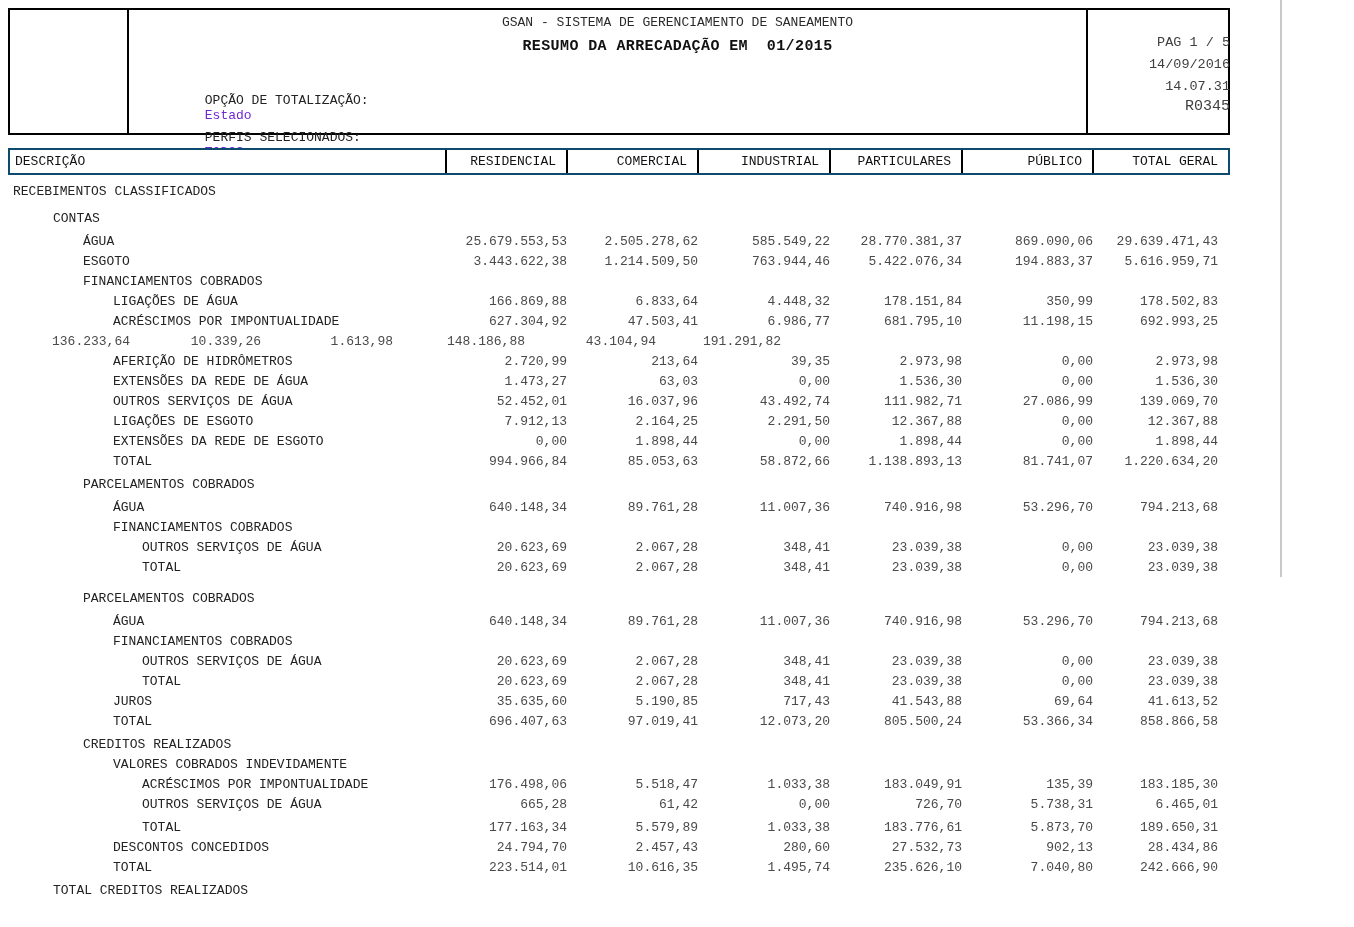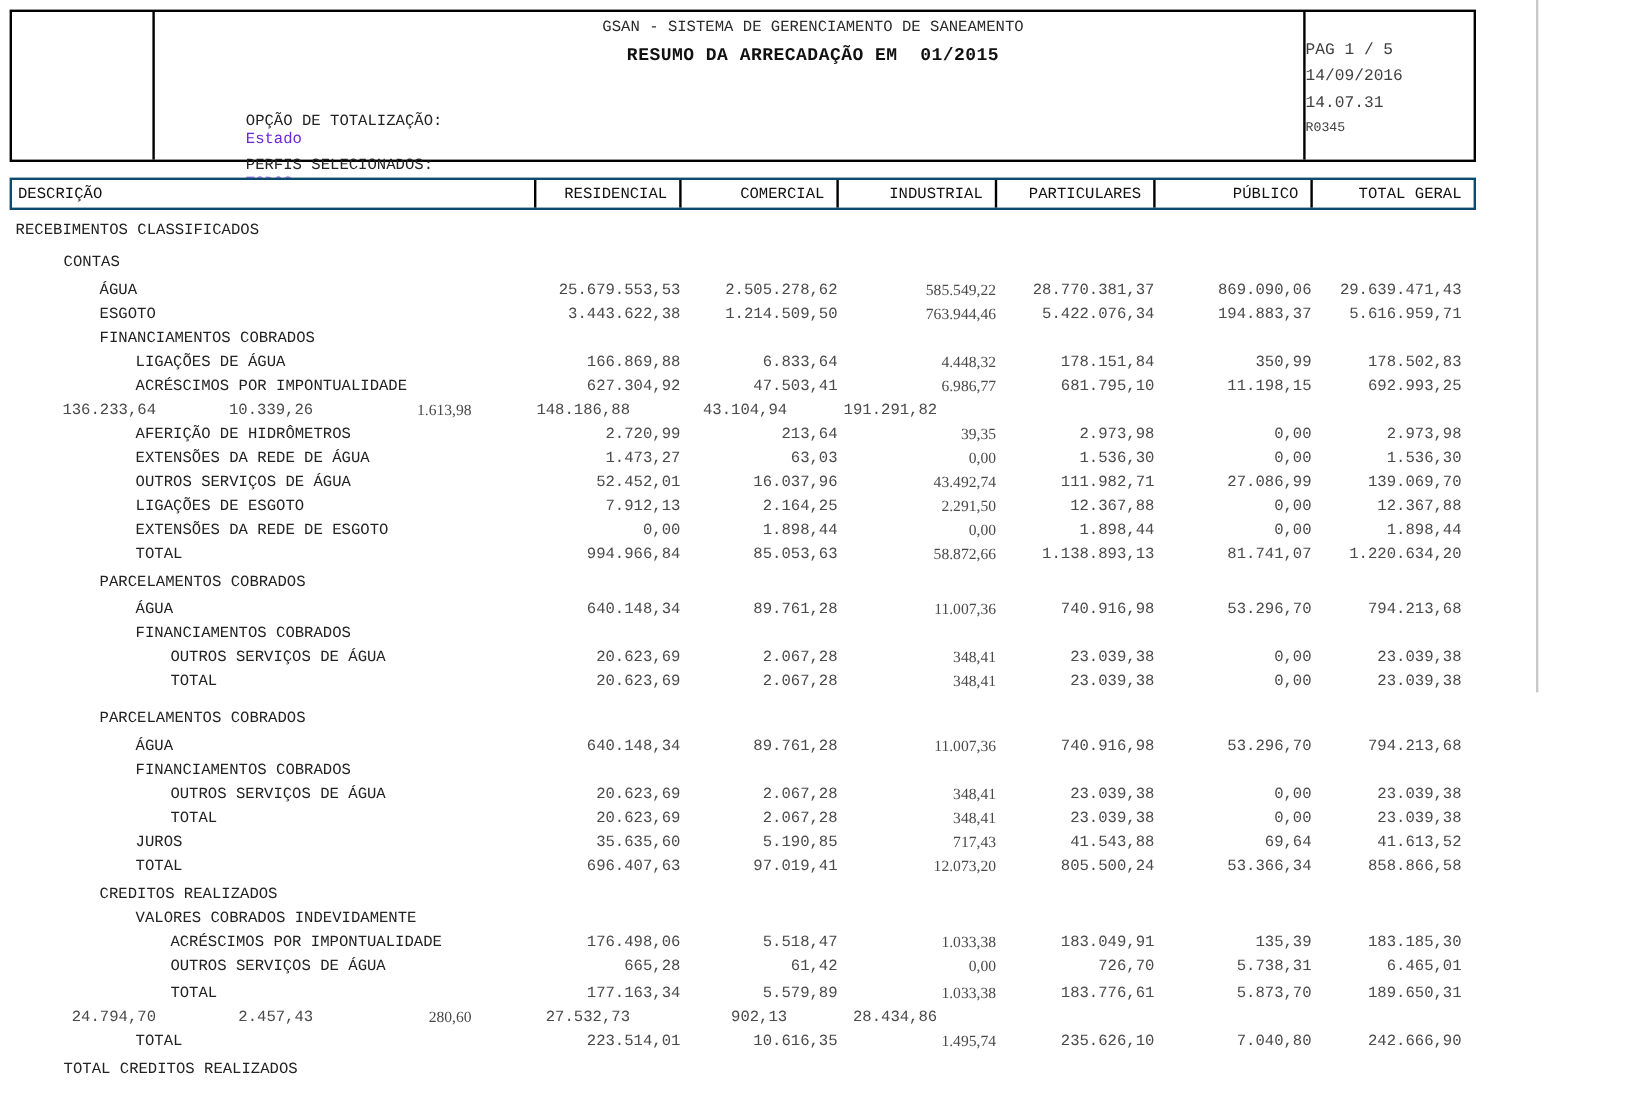--- a/index.html
+++ b/index.html
@@ -17,23 +17,23 @@
   .hdr-div.d1{left:117px;}
   .hdr-div.d2{left:1076px;}
   .hdr-center{position:absolute;left:117px;right:0;top:5px;text-align:center;}
   .sys-title{font-size:13px;line-height:16px;color:#2a2a2a;white-space:pre;}
   .rpt-title{font-size:15px;line-height:18px;font-weight:bold;letter-spacing:0.4px;margin-top:7px;color:#111;white-space:pre;}
   .opt-row{position:absolute;left:148px;font-size:13px;white-space:pre;}
   .opt-row.r1{top:68px;}
   .opt-row.r2{top:105px;}
   .opt-label{display:inline-block;min-width:167px;color:#222;}
   .opt-value{color:#6d28d9;}
-  .pagebox{position:absolute;left:1078px;top:22px;width:142px;text-align:left;color:#3f3f3f;}
+  .pagebox{position:absolute;left:1078px;top:22px;width:142px;text-align:right;color:#3f3f3f;}
   .pagebox .pb-line{font-size:13.5px;line-height:22px;white-space:pre;}
-  .pagebox .pb-code{font-size:11px;line-height:18px;}
+  .pagebox .pb-code{font-size:15px;line-height:18px;}
 
   
   .thead{
     position:absolute;left:8px;top:148px;width:1222px;height:27px;
     border:2px solid #0c4a6e;box-sizing:border-box;display:flex;
     font-size:13px;line-height:23px;color:#111;background:#fff;
   }
   .th{box-sizing:border-box;white-space:pre;}
   .th + .th{border-left:2px solid #000;text-align:right;padding-right:10px;}
   .th.c0{width:435px;text-align:left;padding-left:5px;}
@@ -43,21 +43,21 @@
   
   .tbody{position:absolute;left:8px;top:182px;width:1222px;font-size:13px;}
   .trow{display:flex;height:20px;line-height:20px;white-space:pre;}
   .trow.gap-sm{margin-top:3px;}
   .trow.gap-md{margin-top:7px;}
   .trow.gap-lg{margin-top:11px;}
   .tlbl{width:437px;box-sizing:border-box;color:#222;overflow:visible;}
   .ind0{padding-left:5px;} .ind1{padding-left:45px;} .ind2{padding-left:75px;}
   .ind3{padding-left:105px;} .ind4{padding-left:134px;}
   .tval{box-sizing:border-box;text-align:right;padding-right:10px;color:#4a4a4a;}
-  .tval.c1{width:132px;} .tval.c2{width:131px;} .tval.c3{width:132px;font-family:Liberation Serif, serif;}
+  .tval.c1{width:132px;} .tval.c2{width:131px;} .tval.c3{width:132px;}
   .tval.c4{width:132px;} .tval.c5{width:131px;} .tval.c6{width:125px;}
 </style>
 </head>
 <body>
 
 <div class="page">
 
   <div class="edge-line"></div>
 
   <div class="hdr">
@@ -121,18 +121,18 @@
       <div class="trow"><div class="tlbl ind3">FINANCIAMENTOS COBRADOS</div></div>
       <div class="trow"><div class="tlbl ind4">OUTROS SERVIÇOS DE ÁGUA</div><div class="tval c1">20.623,69</div><div class="tval c2">2.067,28</div><div class="tval c3">348,41</div><div class="tval c4">23.039,38</div><div class="tval c5">0,00</div><div class="tval c6">23.039,38</div></div>
       <div class="trow"><div class="tlbl ind4">TOTAL</div><div class="tval c1">20.623,69</div><div class="tval c2">2.067,28</div><div class="tval c3">348,41</div><div class="tval c4">23.039,38</div><div class="tval c5">0,00</div><div class="tval c6">23.039,38</div></div>
       <div class="trow"><div class="tlbl ind3">JUROS</div><div class="tval c1">35.635,60</div><div class="tval c2">5.190,85</div><div class="tval c3">717,43</div><div class="tval c4">41.543,88</div><div class="tval c5">69,64</div><div class="tval c6">41.613,52</div></div>
       <div class="trow"><div class="tlbl ind3">TOTAL</div><div class="tval c1">696.407,63</div><div class="tval c2">97.019,41</div><div class="tval c3">12.073,20</div><div class="tval c4">805.500,24</div><div class="tval c5">53.366,34</div><div class="tval c6">858.866,58</div></div>
       <div class="trow gap-sm"><div class="tlbl ind2">CREDITOS REALIZADOS</div></div>
       <div class="trow"><div class="tlbl ind3">VALORES COBRADOS INDEVIDAMENTE</div></div>
       <div class="trow"><div class="tlbl ind4">ACRÉSCIMOS POR IMPONTUALIDADE</div><div class="tval c1">176.498,06</div><div class="tval c2">5.518,47</div><div class="tval c3">1.033,38</div><div class="tval c4">183.049,91</div><div class="tval c5">135,39</div><div class="tval c6">183.185,30</div></div>
       <div class="trow"><div class="tlbl ind4">OUTROS SERVIÇOS DE ÁGUA</div><div class="tval c1">665,28</div><div class="tval c2">61,42</div><div class="tval c3">0,00</div><div class="tval c4">726,70</div><div class="tval c5">5.738,31</div><div class="tval c6">6.465,01</div></div>
       <div class="trow gap-sm"><div class="tlbl ind4">TOTAL</div><div class="tval c1">177.163,34</div><div class="tval c2">5.579,89</div><div class="tval c3">1.033,38</div><div class="tval c4">183.776,61</div><div class="tval c5">5.873,70</div><div class="tval c6">189.650,31</div></div>
-      <div class="trow"><div class="tval c1">24.794,70</div><div class="tval c2">2.457,43</div><div class="tval c3">280,60</div><div class="tval c4">27.532,73</div><div class="tval c5">902,13</div><div class="tval c6">28.434,86</div></div>
+      <div class="trow"><div class="tlbl ind3">DESCONTOS CONCEDIDOS</div><div class="tval c1">24.794,70</div><div class="tval c2">2.457,43</div><div class="tval c3">280,60</div><div class="tval c4">27.532,73</div><div class="tval c5">902,13</div><div class="tval c6">28.434,86</div></div>
       <div class="trow"><div class="tlbl ind3">TOTAL</div><div class="tval c1">223.514,01</div><div class="tval c2">10.616,35</div><div class="tval c3">1.495,74</div><div class="tval c4">235.626,10</div><div class="tval c5">7.040,80</div><div class="tval c6">242.666,90</div></div>
       <div class="trow gap-sm"><div class="tlbl ind1">TOTAL CREDITOS REALIZADOS</div></div>
     </div>
 
 </div>
 
 </body></html>

